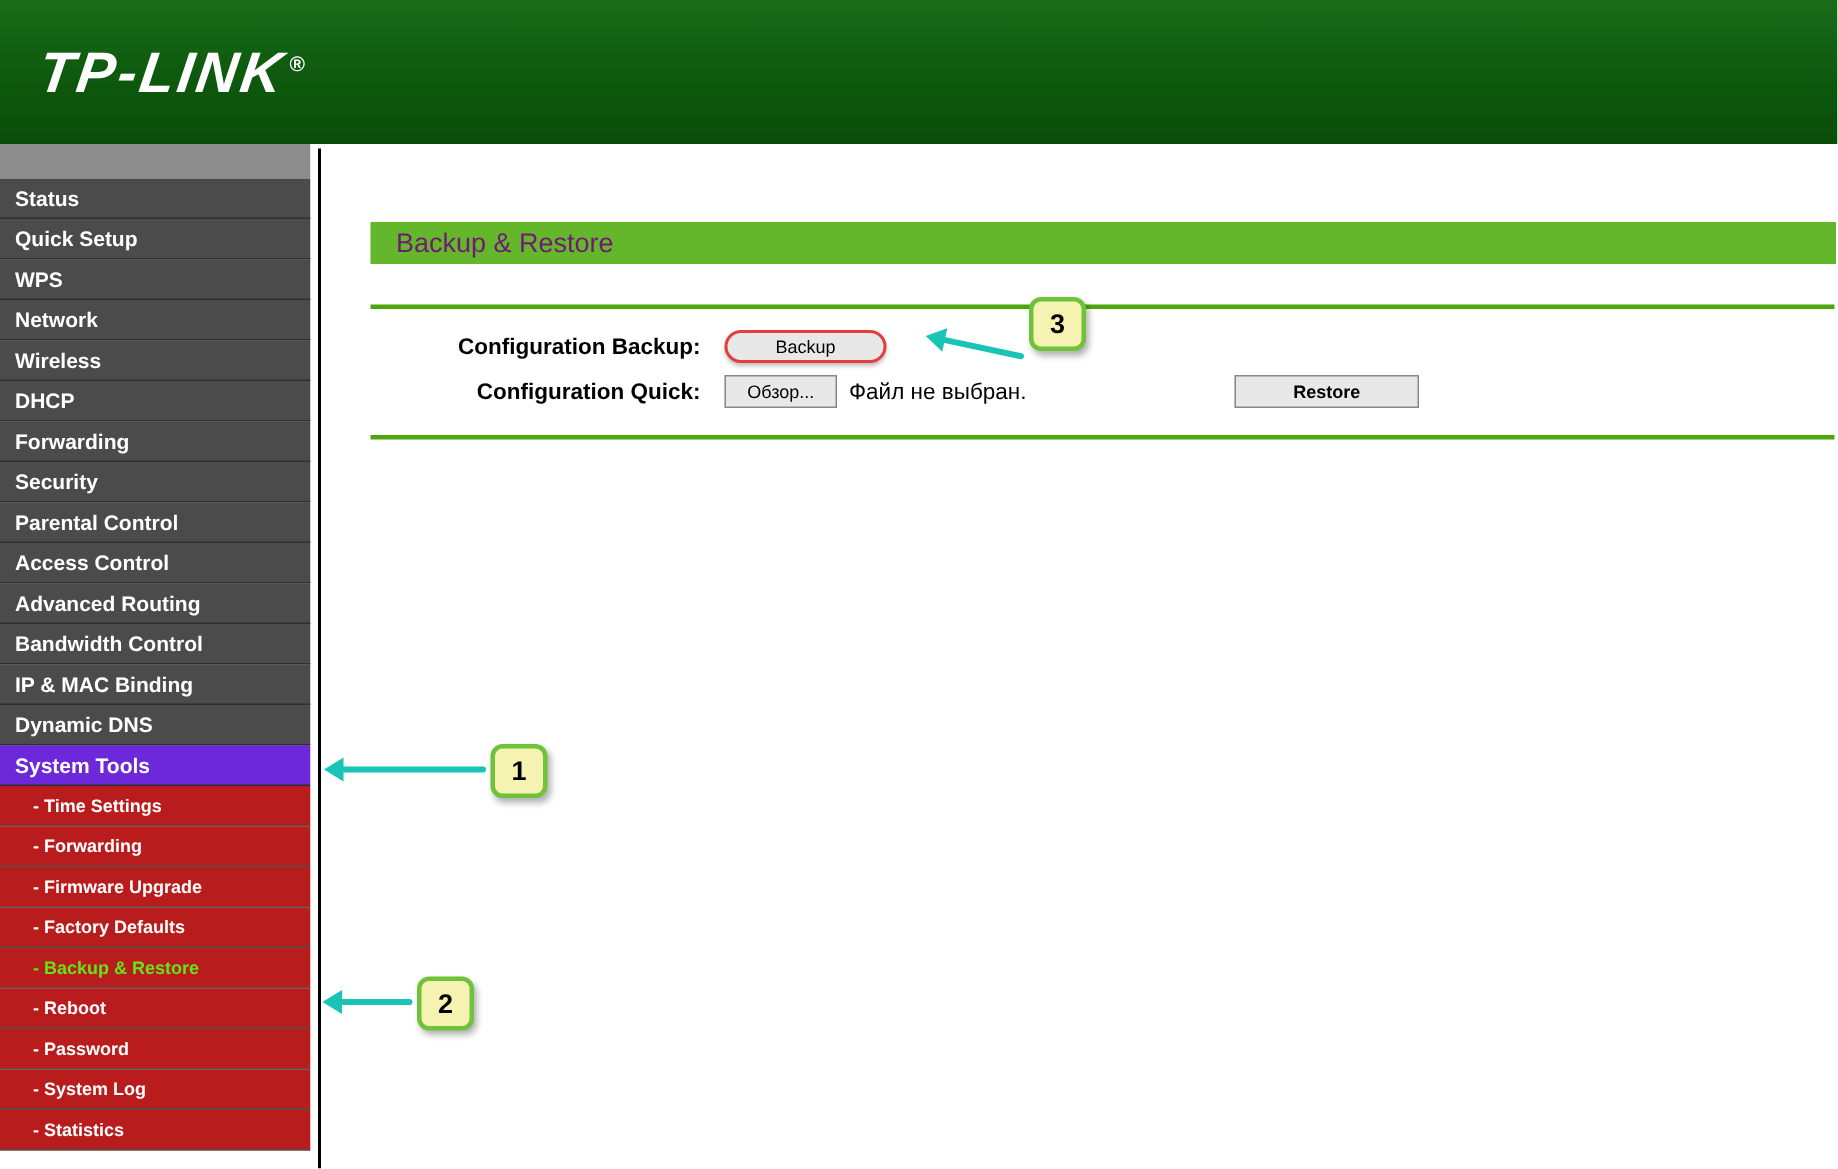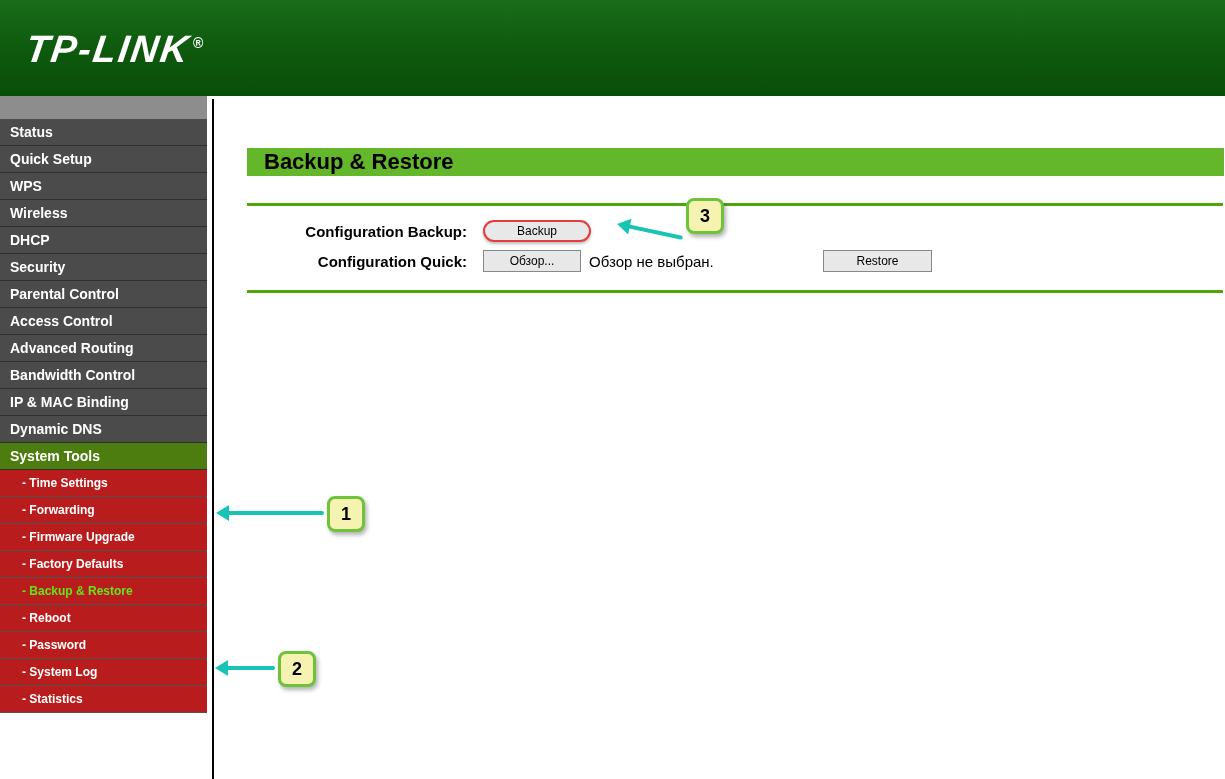--- a/index.html
+++ b/index.html
@@ -3,57 +3,59 @@
 <meta charset="utf-8">
 <style>
   html, body { margin:0; padding:0; width:1225px; height:779px; background:#fff; font-family:Arial,Helvetica,sans-serif; overflow:hidden;}
   .header { height:96px; background:linear-gradient(to bottom,#1a6c1a 0%,#0e5a0e 50%,#0a4d0a 100%); position:relative;}
   .logo { position:absolute; left:26px; top:28px; color:#fff; font-weight:900; font-size:38px; letter-spacing:2px; font-style:italic; transform:skewX(-8deg);}
   .logo small { font-size:14px; vertical-align:super; font-weight:bold; font-style:normal; transform:skewX(8deg); display:inline-block; margin-left:2px;}
   .body { display:flex; height:683px;}
   .sidebar-col { width:207px;}
   .sidebar-spacer { height:23px; background:#8d8d8d;}
   .sidebar-item { display:flex; align-items:center; height:26px; padding-left:10px; color:#fff; font-weight:bold; font-size:14px; background:#4b4b4b; border-bottom:1px solid #2f2f2f; cursor:pointer;}
-  .sidebar-item.selected { background:#4d7c0f;}
+  .sidebar-item.selected { background:#6d28d9;}
   .sidebar-sub { height:26px; display:flex; align-items:center; padding-left:22px; color:#fff; font-weight:bold; font-size:12px; background:#b91c1c; border-bottom:1px solid #505050; cursor:pointer;}
   .sidebar-sub.active { color:#63e516;}
   .divider-col { width:7px; background:#fff; position:relative;}
   .divider-col::after { content:''; position:absolute; right:0; top:3px; bottom:0; width:2px; background:#000;}
   .main { flex:1; padding:52px 0 0 33px; position:relative;}
-  .page-title { width:960px; height:22px; background:#64b62a; color:#000000; font-weight:bold; padding:3px 0 3px 17px; font-size:22px; display:flex; align-items:center;}
+  .page-title { width:960px; height:22px; background:#64b62a; color:#701a75; font-weight:normal; padding:3px 0 3px 17px; font-size:18px; display:flex; align-items:center;}
   .hr-g { width:976px; height:0; border-top:3px solid #4da60b; margin:27px 0 0 0;}
   .form-zone { width:976px;}
   .row { display:flex; align-items:center; margin-top:8px;}
   .row .lbl { width:220px; text-align:right; padding-right:16px; font-weight:bold; font-size:15px;}
   .mid-col { width:340px; display:flex; align-items:center;}
   .right-col { width:120px;}
   .btn { height:22px; border:1px solid #888; background:#e8e8e8; font-size:12px; cursor:pointer; display:inline-flex; align-items:center; justify-content:center;}
   .btn.backup { width:108px; border:2px solid #e33d3d; border-radius:11px; box-shadow:0 2px 3px rgba(0,0,0,.25);}  
-  .btn.browse { width:98px;text-align:center;}
-  .btn.restore { width:109px;}
+  .btn.browse { width:75px;text-align:center;}
+  .btn.restore { width:123px;font-weight:bold;}
   .filestatus { margin-left:8px; font-size:15px;}
   .callout-badge { position:absolute; width:32px; height:30px; background:#f6f3b2; border:3px solid #6fc33a; border-radius:8px; display:flex; align-items:center; justify-content:center; font-weight:bold; font-size:18px; box-shadow:2px 3px 4px rgba(0,0,0,.3);}
   .arrow { position:absolute; height:4px; background:#18c4b5; border-radius:2px;}
   .arrow::before { content:''; position:absolute; left:-13px; top:-6px; border:8px solid transparent; border-right:13px solid #18c4b5;}
 </style>
 </head>
 <body>
 
 <div class="header">
   <div class="logo"><span>TP-LINK</span><small>®</small></div>
 </div>
 
 <div class="body">
   <div class="sidebar-col">
     <div class="sidebar-spacer"></div>
     <div class="sidebar-item">Status</div>
     <div class="sidebar-item">Quick Setup</div>
     <div class="sidebar-item">WPS</div>
+    <div class="sidebar-item">Network</div>
     <div class="sidebar-item">Wireless</div>
     <div class="sidebar-item">DHCP</div>
+    <div class="sidebar-item">Forwarding</div>
     <div class="sidebar-item">Security</div>
     <div class="sidebar-item">Parental Control</div>
     <div class="sidebar-item">Access Control</div>
     <div class="sidebar-item">Advanced Routing</div>
     <div class="sidebar-item">Bandwidth Control</div>
     <div class="sidebar-item">IP &amp; MAC Binding</div>
     <div class="sidebar-item">Dynamic DNS</div>
     <div class="sidebar-item selected">System Tools</div>
     <div class="sidebar-sub">- Time Settings</div>
     <div class="sidebar-sub">- Forwarding</div>
@@ -79,21 +81,21 @@
         <div class="mid-col">
           <button class="btn backup">Backup</button>
         </div>
         <div class="right-col"></div>
       </div>
 
       <div class="row">
         <div class="lbl">Configuration Quick:</div>
         <div class="mid-col">
           <button class="btn browse">Обзор...</button>
-          <span class="filestatus">Обзор не выбран.</span>
+          <span class="filestatus">Файл не выбран.</span>
         </div>
         <div class="right-col">
           <button class="btn restore">Restore</button>
         </div>
       </div>
 
       <div class="hr-g" style="margin-top:18px;"></div>
     </div>
 
     <div class="callout-badge" style="left:113px; top:400px;">1</div>

